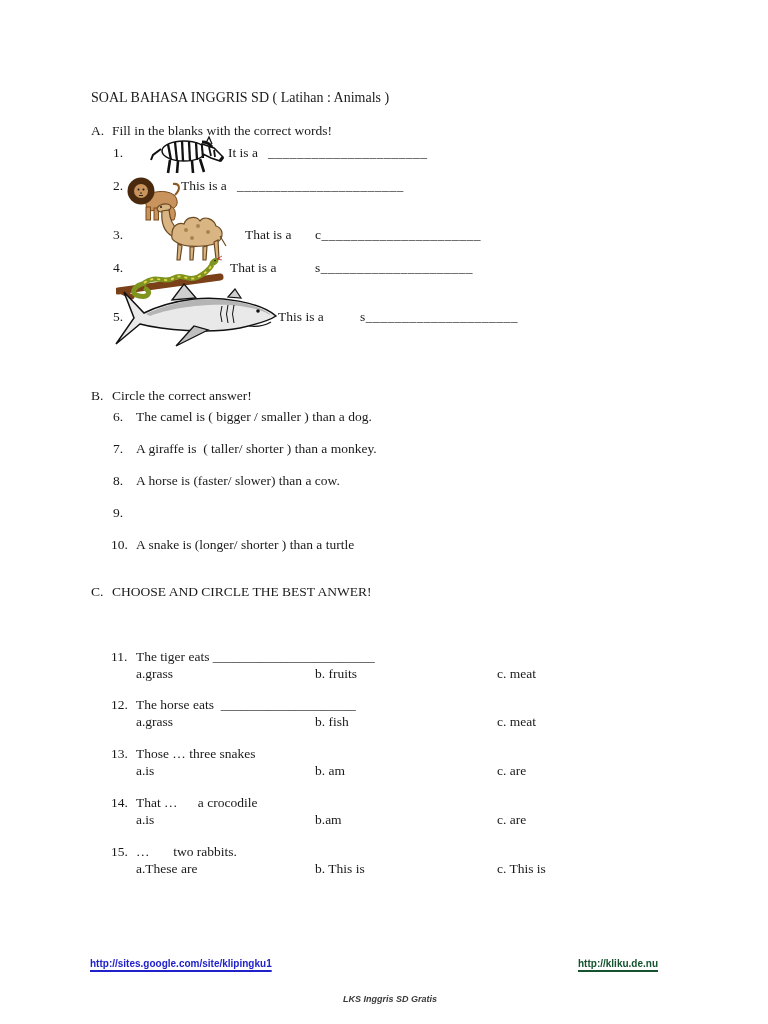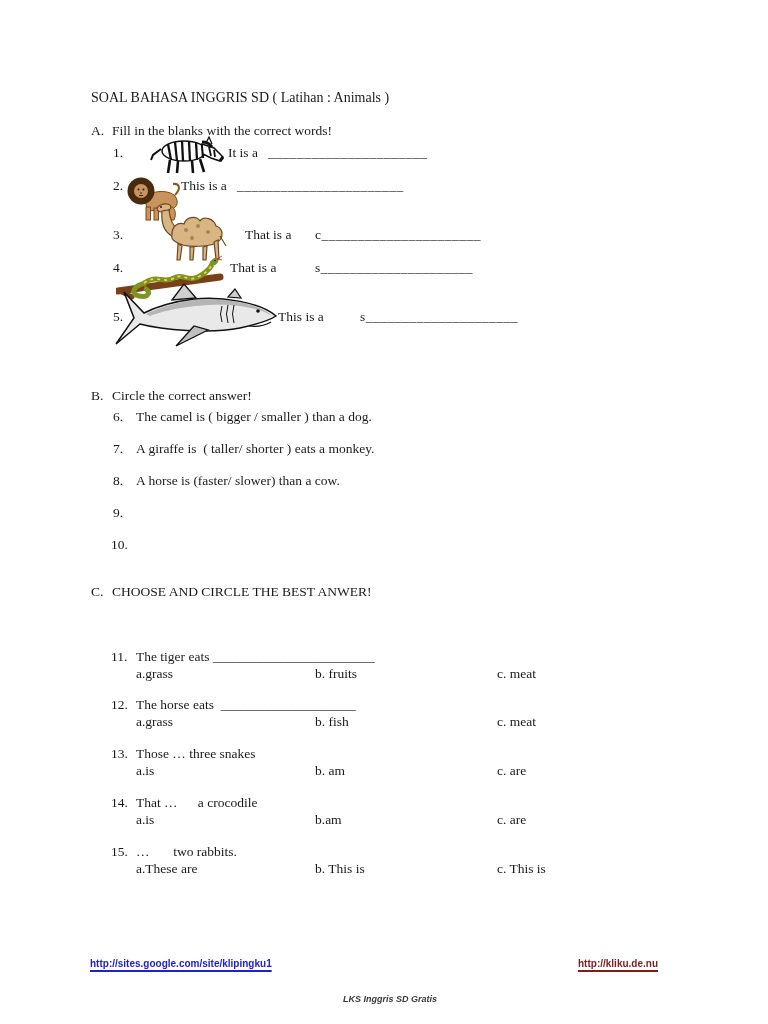--- a/index.html
+++ b/index.html
@@ -141,28 +141,29 @@
   <div class="abs t" style="left:278px;top:309px">This is a</div>
   <div class="abs t answerline" style="left:360px;top:309px">s_____________________</div>
 
   <div class="abs t" style="left:91px;top:388px">B.</div>
   <div class="abs t" style="left:112px;top:388px">Circle the correct answer!</div>
 
   <div class="abs t" style="left:113px;top:409px">6.</div>
   <div class="abs t" style="left:136px;top:409px">The camel is ( bigger / smaller ) than a dog.</div>
 
   <div class="abs t" style="left:113px;top:441px">7.</div>
-  <div class="abs t" style="left:136px;top:441px">A giraffe is  ( taller/ shorter ) eats a monkey.</div>
+  <div class="abs t" style="left:136px;top:441px">A giraffe is  ( taller/ shorter ) than a monkey.</div>
 
   <div class="abs t" style="left:113px;top:473px">8.</div>
   <div class="abs t" style="left:136px;top:473px">A horse is (faster/ slower) than a cow.</div>
 
   <div class="abs t" style="left:113px;top:505px">9.</div>
 
   <div class="abs t" style="left:111px;top:537px">10.</div>
+  <div class="abs t" style="left:136px;top:537px">A snake is (longer/ shorter ) than a turtle</div>
 
   <div class="abs t" style="left:91px;top:584px">C.</div>
   <div class="abs t" style="left:112px;top:584px">CHOOSE AND CIRCLE THE BEST ANWER!</div>
 
   <div class="abs t" style="left:111px;top:649px">11.</div>
   <div class="abs t" style="left:136px;top:649px">The tiger eats ________________________</div>
   <div class="abs opt" style="left:136px;top:666px">a.grass</div>
   <div class="abs opt" style="left:315px;top:666px">b. fruits</div>
   <div class="abs opt" style="left:497px;top:666px">c. meat</div>
 
@@ -185,15 +186,15 @@
   <div class="abs opt" style="left:497px;top:812px">c. are</div>
 
   <div class="abs t" style="left:111px;top:844px">15.</div>
   <div class="abs t" style="left:136px;top:844px">…       two rabbits.</div>
   <div class="abs opt" style="left:136px;top:861px">a.These are</div>
   <div class="abs opt" style="left:315px;top:861px">b. This is</div>
   <div class="abs opt" style="left:497px;top:861px">c. This is</div>
 
   <a class="abs footer-link" style="left:90px;top:958px;color:#2121cc" href="#">http://sites.google.com/site/klipingku1</a>
   <div class="abs footer-note" style="left:343px;top:962px">LKS Inggris SD Gratis</div>
-  <a class="abs footer-link" style="left:578px;top:958px;color:#7f1d1d" href="#">http://kliku.de.nu</a>
+  <a class="abs footer-link" style="left:578px;top:958px;color:#14532d" href="#">http://kliku.de.nu</a>
 
 </div>
 
 </body></html>

